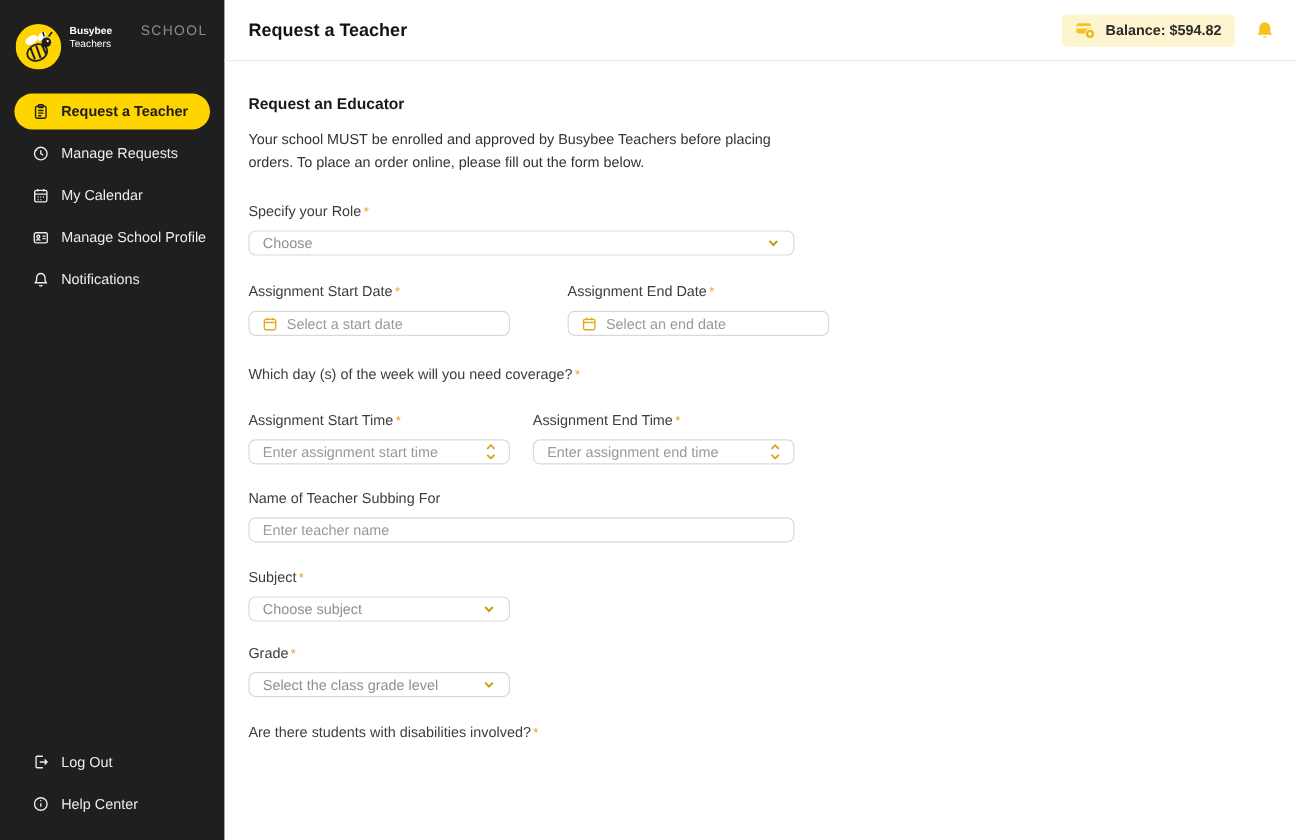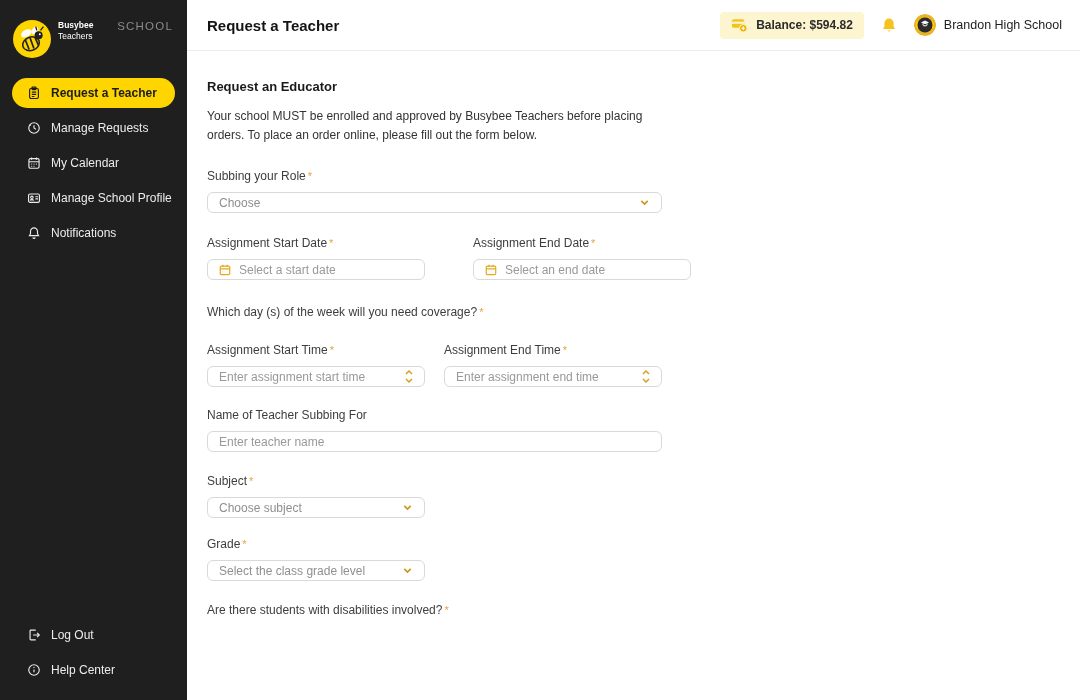--- a/index.html
+++ b/index.html
@@ -163,41 +163,29 @@
           <path d="M13 8.6v3.6M11.2 10.4h3.6" stroke="#fff" stroke-width="1.2"></path>
         </svg>
         <span>Balance: $594.82</span>
       </div>
       <div class="bell-btn">
         <svg width="16" height="17" viewBox="0 0 16 17">
           <path d="M8 1.6a4.6 4.6 0 0 0-4.6 4.6v3.2L2 12h12l-1.4-2.6V6.2A4.6 4.6 0 0 0 8 1.6z" fill="#f6c21c"></path>
           <path d="M6.4 13.4a1.7 1.7 0 0 0 3.2 0z" fill="#f6c21c"></path>
         </svg>
       </div>
-      <div class="account">
-        <svg class="avatar" viewBox="0 0 22 22">
-          <circle cx="11" cy="11" r="11" fill="#e9b424"></circle>
-          <circle cx="11" cy="11" r="7.6" fill="#2b2b2b"></circle>
-          <path d="M11 6.6 15 8.4 11 10.2 7 8.4z" fill="#fff"></path>
-          <path d="M9 9.4v1.8c0 .9 4 .9 4 0V9.4" stroke="#fff" stroke-width="1" fill="none"></path>
-          <g stroke="#ffd500" stroke-width="1.1" fill="none">
-            <path d="M3.4 14.8c-1-2.4-1-5.2 0-7.6M18.6 14.8c1-2.4 1-5.2 0-7.6"></path>
-          </g>
-        </svg>
-        <span>Brandon High School</span>
-      </div>
     </div>
   </header>
 
   <div class="content">
     <div class="section-heading">Request an Educator</div>
     <p class="intro">Your school MUST be enrolled and approved by Busybee Teachers before placing orders. To place an order online, please fill out the form below.</p>
 
     <div class="mt-role">
-      <label class="f-label"><span>Subbing your Role</span><span class="req">*</span></label>
+      <label class="f-label"><span>Specify your Role</span><span class="req">*</span></label>
       <div class="select w-full">
         <span>Choose</span>
         <span class="chev">
           <svg width="11" height="11" viewBox="0 0 12 12" fill="none" stroke="currentColor" stroke-width="1.8">
               <path d="M2.5 4.2 6 7.8 9.5 4.2"></path>
             </svg>
         </span>
       </div>
     </div>
 

